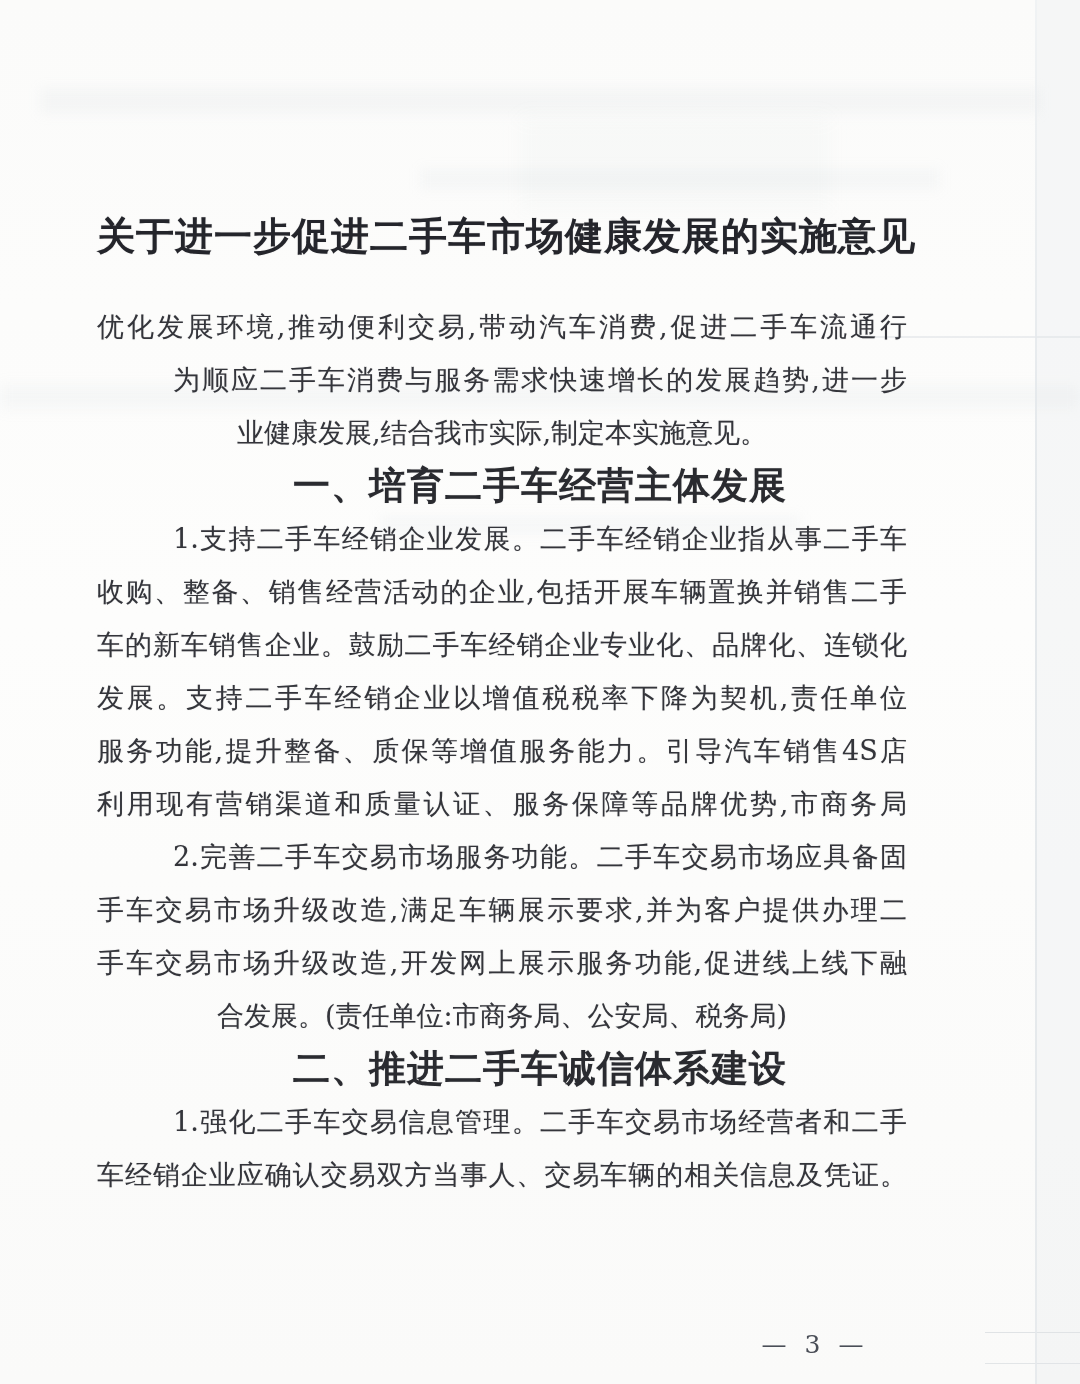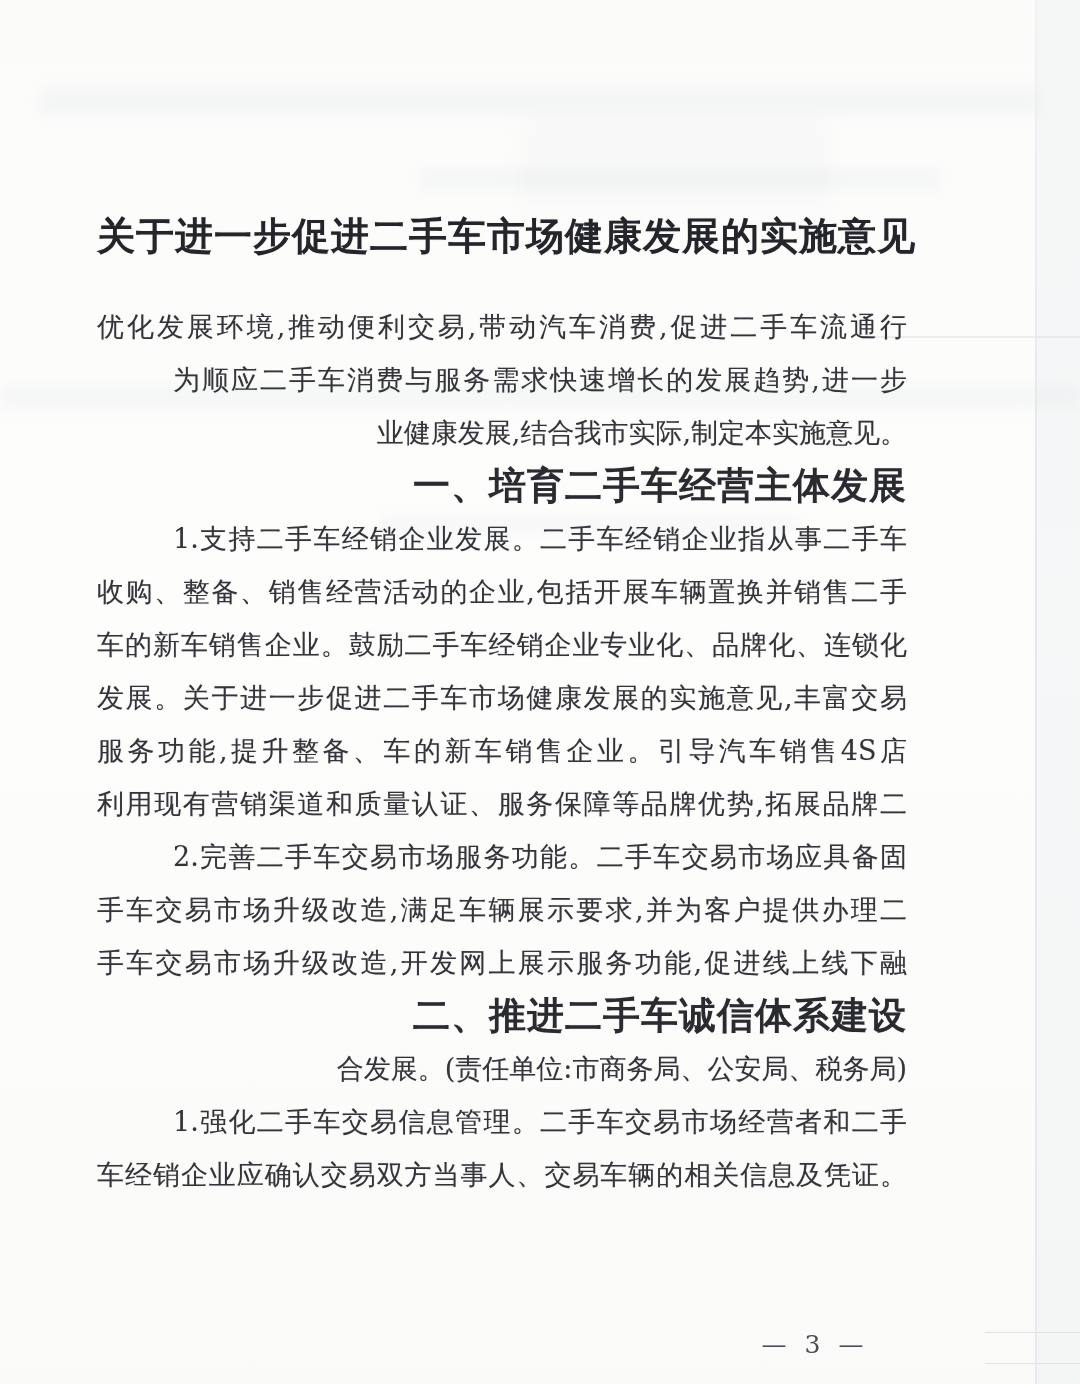--- a/index.html
+++ b/index.html
@@ -46,21 +46,21 @@
   .content {
     position: absolute;
     left: 97px; top: 300px; width: 810px;
     color: #34353b;
     text-shadow: 0 0 1px rgba(52,53,59,0.28);
   }
   .ln {
     height: 53px;
     line-height: 53px;
     font-size: 27px;
-    text-align: right;
+    text-align: center;
   }
   .ln.j { text-align: justify; text-align-last: justify; }
   .ln.i { text-indent: 76px; }
   .ln.h {
     font-family: "DejaVu Sans", "Liberation Sans", sans-serif;
     font-weight: bold;
     font-size: 37px;
     color: #2a2b30;
     letter-spacing: 1px;
   }
@@ -94,27 +94,27 @@
   <div class="doc-title">关于进一步促进二手车市场健康发展的实施意见</div>
 
   <div class="content">
     <div class="ln j">优化发展环境,推动便利交易,带动汽车消费,促进二手车流通行</div>
     <div class="ln i j">为顺应二手车消费与服务需求快速增长的发展趋势,进一步</div>
     <div class="ln">业健康发展,结合我市实际,制定本实施意见。</div>
     <div class="ln h i">一、培育二手车经营主体发展</div>
     <div class="ln i j">1.支持二手车经销企业发展。二手车经销企业指从事二手车</div>
     <div class="ln j">收购、整备、销售经营活动的企业,包括开展车辆置换并销售二手</div>
     <div class="ln j">车的新车销售企业。鼓励二手车经销企业专业化、品牌化、连锁化</div>
-    <div class="ln j">发展。关于进一步促进二手车市场健康发展的实施意见,丰富交易</div>
-    <div class="ln j">服务功能,提升整备、车的新车销售企业。引导汽车销售4S店</div>
-    <div class="ln j">利用现有营销渠道和质量认证、服务保障等品牌优势,拓展品牌二</div>
+    <div class="ln j">发展。支持二手车经销企业以增值税税率下降为契机,责任单位</div>
+    <div class="ln j">服务功能,提升整备、质保等增值服务能力。引导汽车销售4S店</div>
+    <div class="ln j">利用现有营销渠道和质量认证、服务保障等品牌优势,市商务局</div>
     <div class="ln i j">2.完善二手车交易市场服务功能。二手车交易市场应具备固</div>
     <div class="ln j">手车交易市场升级改造,满足车辆展示要求,并为客户提供办理二</div>
     <div class="ln j">手车交易市场升级改造,开发网上展示服务功能,促进线上线下融</div>
+    <div class="ln">合发展。(责任单位:市商务局、公安局、税务局)</div>
     <div class="ln h i">二、推进二手车诚信体系建设</div>
-    <div class="ln">合发展。(责任单位:市商务局、公安局、税务局)</div>
     <div class="ln i j">1.强化二手车交易信息管理。二手车交易市场经营者和二手</div>
     <div class="ln j">车经销企业应确认交易双方当事人、交易车辆的相关信息及凭证。</div>
   </div>
 
   <div class="page-footer">— 3 —</div>
 
 </div>
 
 </body></html>

